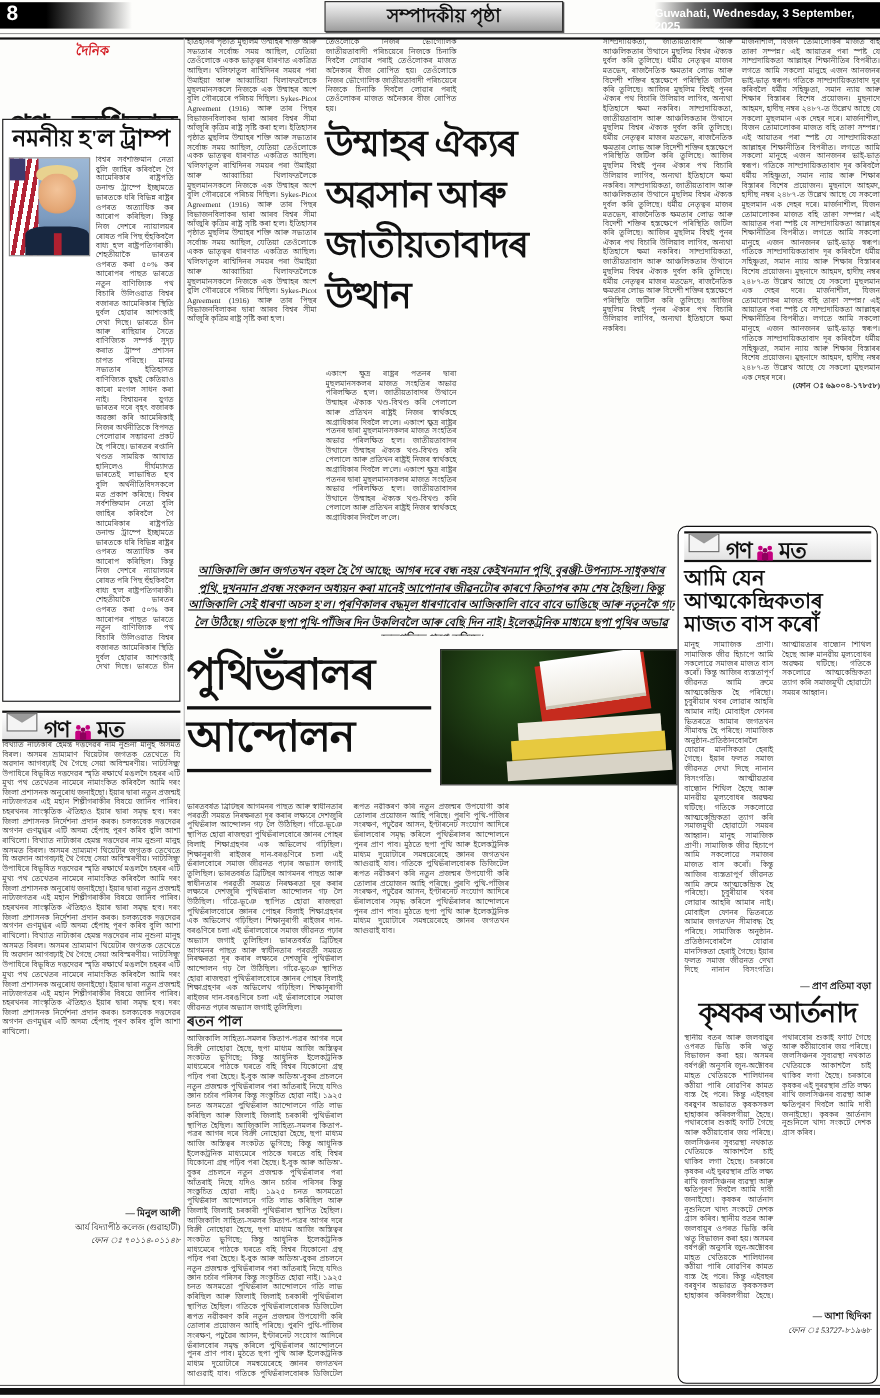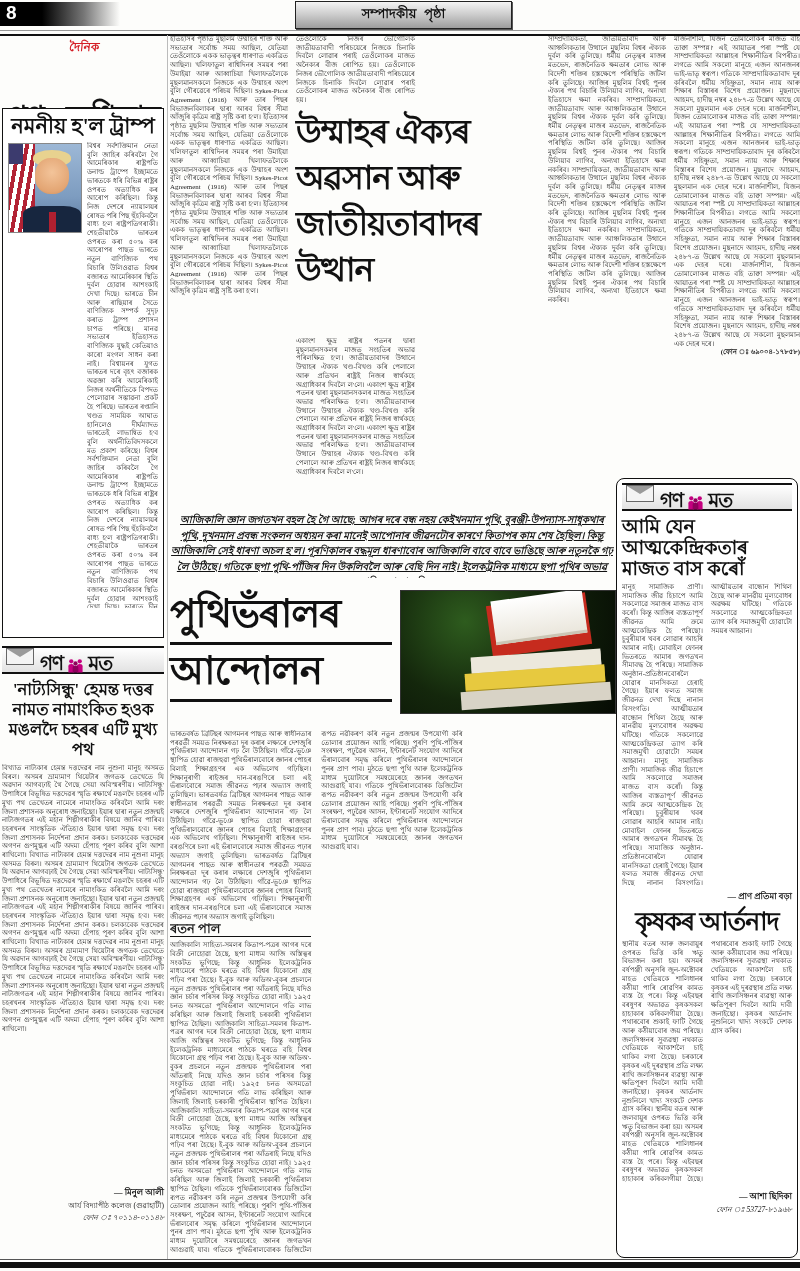--- a/index.html
+++ b/index.html
@@ -7,21 +7,21 @@
         font-family:"Liberation Serif","DejaVu Serif",serif;color:#111;overflow:hidden;}
   
   #topbar{position:absolute;left:0;top:0;width:800px;height:29px;}
   .pageno-box{position:absolute;left:0;top:2px;width:120px;height:24px;
       background:linear-gradient(90deg,#000 0%,#000 35%,#777 70%,#fdfdfb 100%);}
   .pageno{position:absolute;left:6px;top:0px;color:#fff;font-size:19px;font-weight:bold;
       font-family:"Liberation Sans",sans-serif;}
   .section-box{position:absolute;left:295px;top:1px;width:215px;height:26px;
       background:linear-gradient(180deg,#f4f4f4 0%,#cfcfcf 45%,#9d9d9d 100%);
       border:1px solid #222;box-shadow:1px 1px 0 #555;text-align:center;}
-  .section-box span{font-size:13px;font-weight:bold;line-height:25px;font-family:Liberation Mono, monospace;}
+  .section-box span{font-size:17px;font-weight:bold;line-height:25px;}
   .date-box{position:absolute;right:0;top:2px;width:205px;height:24px;
       background:linear-gradient(90deg,#fdfdfb 0%,#666 18%,#000 45%,#000 100%);}
   .date-box span{position:absolute;right:5px;top:4px;color:#fff;font-size:10.5px;font-weight:bold;
       font-family:"Liberation Sans",sans-serif;}
   #toprule{position:absolute;left:0;top:30px;width:800px;height:3px;
       border-top:1px solid #999;border-bottom:2px solid #111;}
   
   #masthead{position:absolute;left:2px;top:37px;width:164px;height:68px;text-align:center;}
   .mh-daily{display:inline-block;color:#d41f26;font-size:12px;font-weight:bold;transform:skewX(-6deg);}
   .mh-title{font-size:30px;font-weight:bold;letter-spacing:-1px;line-height:30px;white-space:nowrap;margin-top:44px;}
@@ -103,20 +103,23 @@
 <body>
 
 <div id="page">
 
   <div id="topbar">
     <div class="pageno-box">
       <span class="pageno">8</span>
     </div>
     <div class="section-box">
       <span>সম্পাদকীয় পৃষ্ঠা</span>
+    </div>
+    <div class="date-box">
+      <span>Guwahati, Wednesday, 3 September, 2025</span>
     </div>
   </div>
   <div id="toprule"></div>
   <div class="vrule-l"></div>
 
   <div id="masthead">
     <div><span class="mh-daily">দৈনিক</span></div>
     <div class="mh-title">
       <span>গণ</span><span class="people-icon"><svg width="22" height="22" viewBox="0 0 24 24">
             <g fill="#c4007f">
@@ -202,21 +205,20 @@
                 <path d="M2 22V13q0-3 4-3t4 3v9z"></path>
                 <circle cx="18" cy="6" r="3"></circle>
                 <path d="M14 22V13q0-3 4-3t4 3v9z"></path>
                 <circle cx="12" cy="9" r="3" fill="#8e005c"></circle>
                 <path d="M8 22v-7q0-3 4-3t4 3v7z" fill="#8e005c"></path>
               </g>
             </svg></span>
         <span>মত</span>
       </span>
     </div>
-    <div class="ll-head">'নাট্যসিন্ধু' হেমন্ত দত্তৰ নামত নামাংকিত হওক মঙলদৈ চহৰৰ এটি মুখ্য পথ</div>
     <div class="nbody" style="height:420px">
       <span>বিখ্যাত নাট্যকাৰ হেমন্ত দত্তদেৱৰ নাম নুশুনা মানুহ অসমত বিৰল। অসমৰ ভ্ৰাম্যমাণ থিয়েটাৰ জগতক তেখেতে যি অৱদান আগবঢ়াই থৈ গৈছে সেয়া অবিস্মৰণীয়। 'নাট্যসিন্ধু' উপাধিৰে বিভূষিত দত্তদেৱৰ স্মৃতি ৰক্ষাৰ্থে মঙলদৈ চহৰৰ এটি মুখ্য পথ তেখেতৰ নামেৰে নামাংকিত কৰিবলৈ আমি দৰং জিলা প্ৰশাসনক অনুৰোধ জনাইছো। ইয়াৰ দ্বাৰা নতুন প্ৰজন্মই নাট্যজগতৰ এই মহান শিল্পীগৰাকীৰ বিষয়ে জানিব পাৰিব। চহৰখনৰ সাংস্কৃতিক ঐতিহ্যও ইয়াৰ দ্বাৰা সমৃদ্ধ হ'ব। দৰং জিলা প্ৰশাসনক নিৰ্দেশনা প্ৰদান কৰক। চলক্যবেক দত্তদেৱৰ অগণন গুণমুগ্ধৰ এটি অদম্য হেঁপাহ পূৰণ কৰিব বুলি আশা ৰাখিলো। বিখ্যাত নাট্যকাৰ হেমন্ত দত্তদেৱৰ নাম নুশুনা মানুহ অসমত বিৰল। অসমৰ ভ্ৰাম্যমাণ থিয়েটাৰ জগতক তেখেতে যি অৱদান আগবঢ়াই থৈ গৈছে সেয়া অবিস্মৰণীয়। 'নাট্যসিন্ধু' উপাধিৰে বিভূষিত দত্তদেৱৰ স্মৃতি ৰক্ষাৰ্থে মঙলদৈ চহৰৰ এটি মুখ্য পথ তেখেতৰ নামেৰে নামাংকিত কৰিবলৈ আমি দৰং জিলা প্ৰশাসনক অনুৰোধ জনাইছো। ইয়াৰ দ্বাৰা নতুন প্ৰজন্মই নাট্যজগতৰ এই মহান শিল্পীগৰাকীৰ বিষয়ে জানিব পাৰিব। চহৰখনৰ সাংস্কৃতিক ঐতিহ্যও ইয়াৰ দ্বাৰা সমৃদ্ধ হ'ব। দৰং জিলা প্ৰশাসনক নিৰ্দেশনা প্ৰদান কৰক। চলক্যবেক দত্তদেৱৰ অগণন গুণমুগ্ধৰ এটি অদম্য হেঁপাহ পূৰণ কৰিব বুলি আশা ৰাখিলো। বিখ্যাত নাট্যকাৰ হেমন্ত দত্তদেৱৰ নাম নুশুনা মানুহ অসমত বিৰল। অসমৰ ভ্ৰাম্যমাণ থিয়েটাৰ জগতক তেখেতে যি অৱদান আগবঢ়াই থৈ গৈছে সেয়া অবিস্মৰণীয়। 'নাট্যসিন্ধু' উপাধিৰে বিভূষিত দত্তদেৱৰ স্মৃতি ৰক্ষাৰ্থে মঙলদৈ চহৰৰ এটি মুখ্য পথ তেখেতৰ নামেৰে নামাংকিত কৰিবলৈ আমি দৰং জিলা প্ৰশাসনক অনুৰোধ জনাইছো। ইয়াৰ দ্বাৰা নতুন প্ৰজন্মই নাট্যজগতৰ এই মহান শিল্পীগৰাকীৰ বিষয়ে জানিব পাৰিব। চহৰখনৰ সাংস্কৃতিক ঐতিহ্যও ইয়াৰ দ্বাৰা সমৃদ্ধ হ'ব। দৰং জিলা প্ৰশাসনক নিৰ্দেশনা প্ৰদান কৰক। চলক্যবেক দত্তদেৱৰ অগণন গুণমুগ্ধৰ এটি অদম্য হেঁপাহ পূৰণ কৰিব বুলি আশা ৰাখিলো।</span>
     </div>
     <div class="sig">— মিনুল আলী</div>
     <div class="sig-sub">আৰ্য বিদ্যাপীঠ কলেজ (গুৱাহাটী)</div>
     <div class="sig-phone">ফোন ঃ ৭০১১৪-০১১৪৮</div>
   </div>
 
   <div id="right-box">
     <div class="gm-bar">

